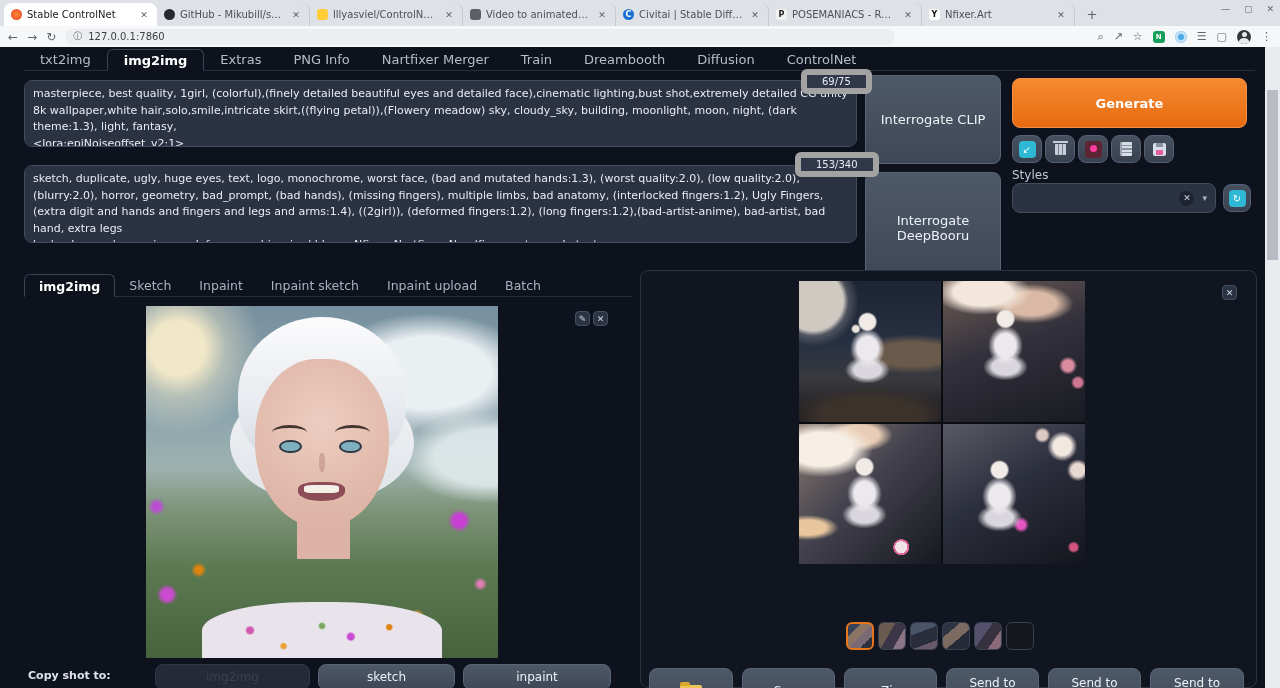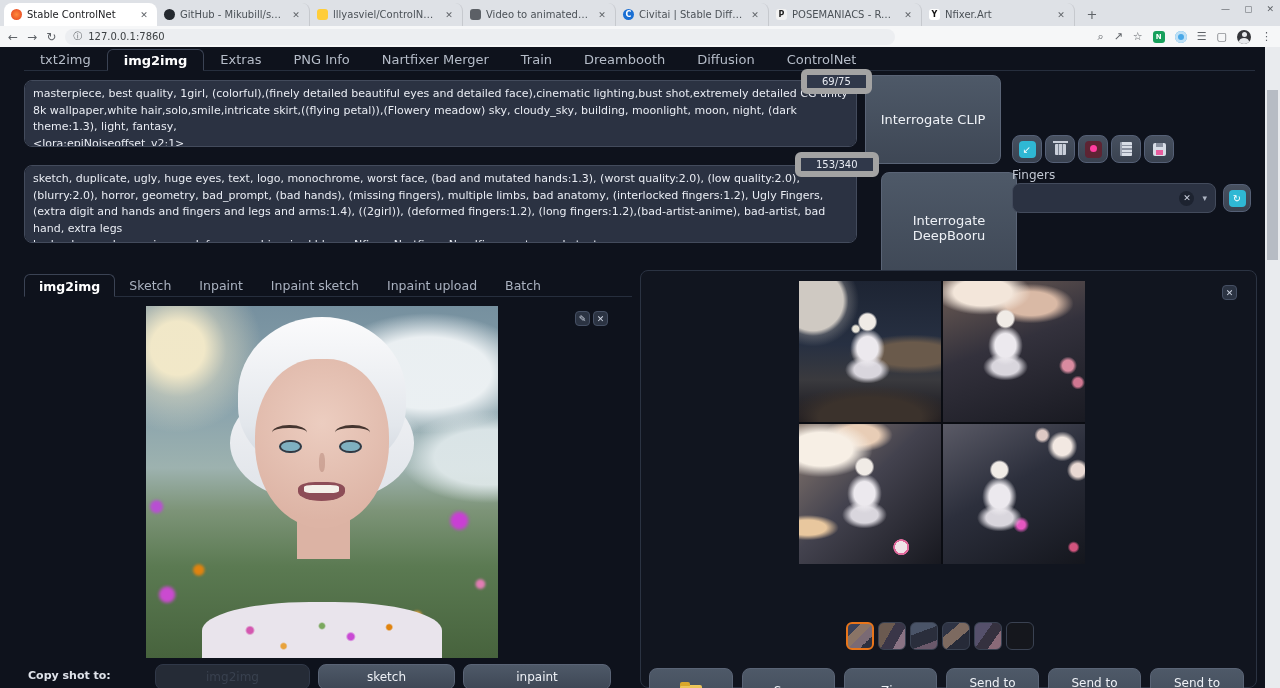--- a/index.html
+++ b/index.html
@@ -67,21 +67,21 @@
   #negBox   { left:24px; top:118px; width:833px; height:78px; }
   .counter { position:absolute; background:#30384a; border:6px solid #a3a3a3; border-radius:6px;
     font-size:10px; color:#e8ebf2; padding:1px 15px; z-index:5; }
   #cnt1 { left:801px; top:22px; }
   #cnt2 { left:795px; top:105px; }
 
   .gbtn { background:linear-gradient(180deg,#4e5968,#3e4755); border:1px solid #5a6476;
     border-radius:8px; color:#eef1f6; font-size:13px; display:flex; align-items:center;
     justify-content:center; text-align:center; font-family:inherit; }
   #btnClip { position:absolute; left:865px; top:28px; width:136px; height:89px; }
-  #btnBooru { position:absolute; left:865px; top:125px; width:136px; height:111px; padding:12px 14px;margin-left:16px; }
+  #btnBooru { position:absolute; left:865px; top:125px; width:136px; height:111px; padding:12px 14px; }
   #btnGenerate { position:absolute; left:1012px; top:31px; width:235px; height:50px;
     background:linear-gradient(180deg,#f58a31,#e76b10); border:1px solid #f08f45; border-radius:8px;
     color:#fff; font-weight:bold; font-size:13px; display:flex; align-items:center; justify-content:center; }
 
   .tools { position:absolute; left:1012px; top:88px; display:flex; gap:3px; }
   .toolbtn { width:30px; height:28px; background:linear-gradient(180deg,#47505f,#3a4250);
     border:1px solid #556076; border-radius:8px; display:flex; align-items:center; justify-content:center; }
   .i-paste,.i-refresh { width:17px; height:17px; border-radius:4px; background:#2fb8d4; color:#fff;
     font-size:10px; text-align:center; line-height:17px; }
   .i-trash { width:11px; height:11px; border-radius:1px; position:relative;
@@ -317,40 +317,41 @@
     <textarea class="prompt" id="promptBox" style="">masterpiece, best quality, 1girl, (colorful),(finely detailed beautiful eyes and detailed face),cinematic lighting,bust shot,extremely detailed CG unity 8k wallpaper,white hair,solo,smile,intricate skirt,((flying petal)),(Flowery meadow) sky, cloudy_sky, building, moonlight, moon, night, (dark theme:1.3), light, fantasy,
 &lt;lora:epiNoiseoffset_v2:1&gt;</textarea>
 
     <div class="counter" id="cnt2">153/340</div>
     <textarea class="prompt" id="negBox" style="">sketch, duplicate, ugly, huge eyes, text, logo, monochrome, worst face, (bad and mutated hands:1.3), (worst quality:2.0), (low quality:2.0), (blurry:2.0), horror, geometry, bad_prompt, (bad hands), (missing fingers), multiple limbs, bad anatomy, (interlocked fingers:1.2), Ugly Fingers, (extra digit and hands and fingers and legs and arms:1.4), ((2girl)), (deformed fingers:1.2), (long fingers:1.2),(bad-artist-anime), bad-artist, bad hand, extra legs
 bad ugly poor low grainy weak fuzzy newbie wierd blurry, Nfixer, Nartfixer, Nrealfixer, watermark, text,
  lowers, bad anatomy, bad hands, missing fingers, extra digit, fewer digits, cropped, worst quality, low quality</textarea>
 
     <div class="gbtn" id="btnClip">Interrogate CLIP</div>
     <div class="gbtn" id="btnBooru">Interrogate DeepBooru</div>
+    <div id="btnGenerate">Generate</div>
 
     <div class="tools">
       <div class="toolbtn">
         <span class="i-paste">↙</span>
       </div>
       <div class="toolbtn">
         <span class="i-trash"></span>
       </div>
       <div class="toolbtn">
         <span class="i-net"></span>
       </div>
       <div class="toolbtn">
         <span class="i-book"></span>
       </div>
       <div class="toolbtn">
         <span class="i-floppy"></span>
       </div>
     </div>
 
-    <div class="styles-label">Fingers</div>
+    <div class="styles-label">Styles</div>
     <div class="styles-dd">
       <span class="clear">✕</span>
       <span class="caret">▾</span>
     </div>
     <div class="toolbtn gbtn" id="btnStylesRefresh">
       <span class="i-refresh">↻</span>
     </div>
 
     <div class="subtabs">
       <span class="stab active">img2img</span>

